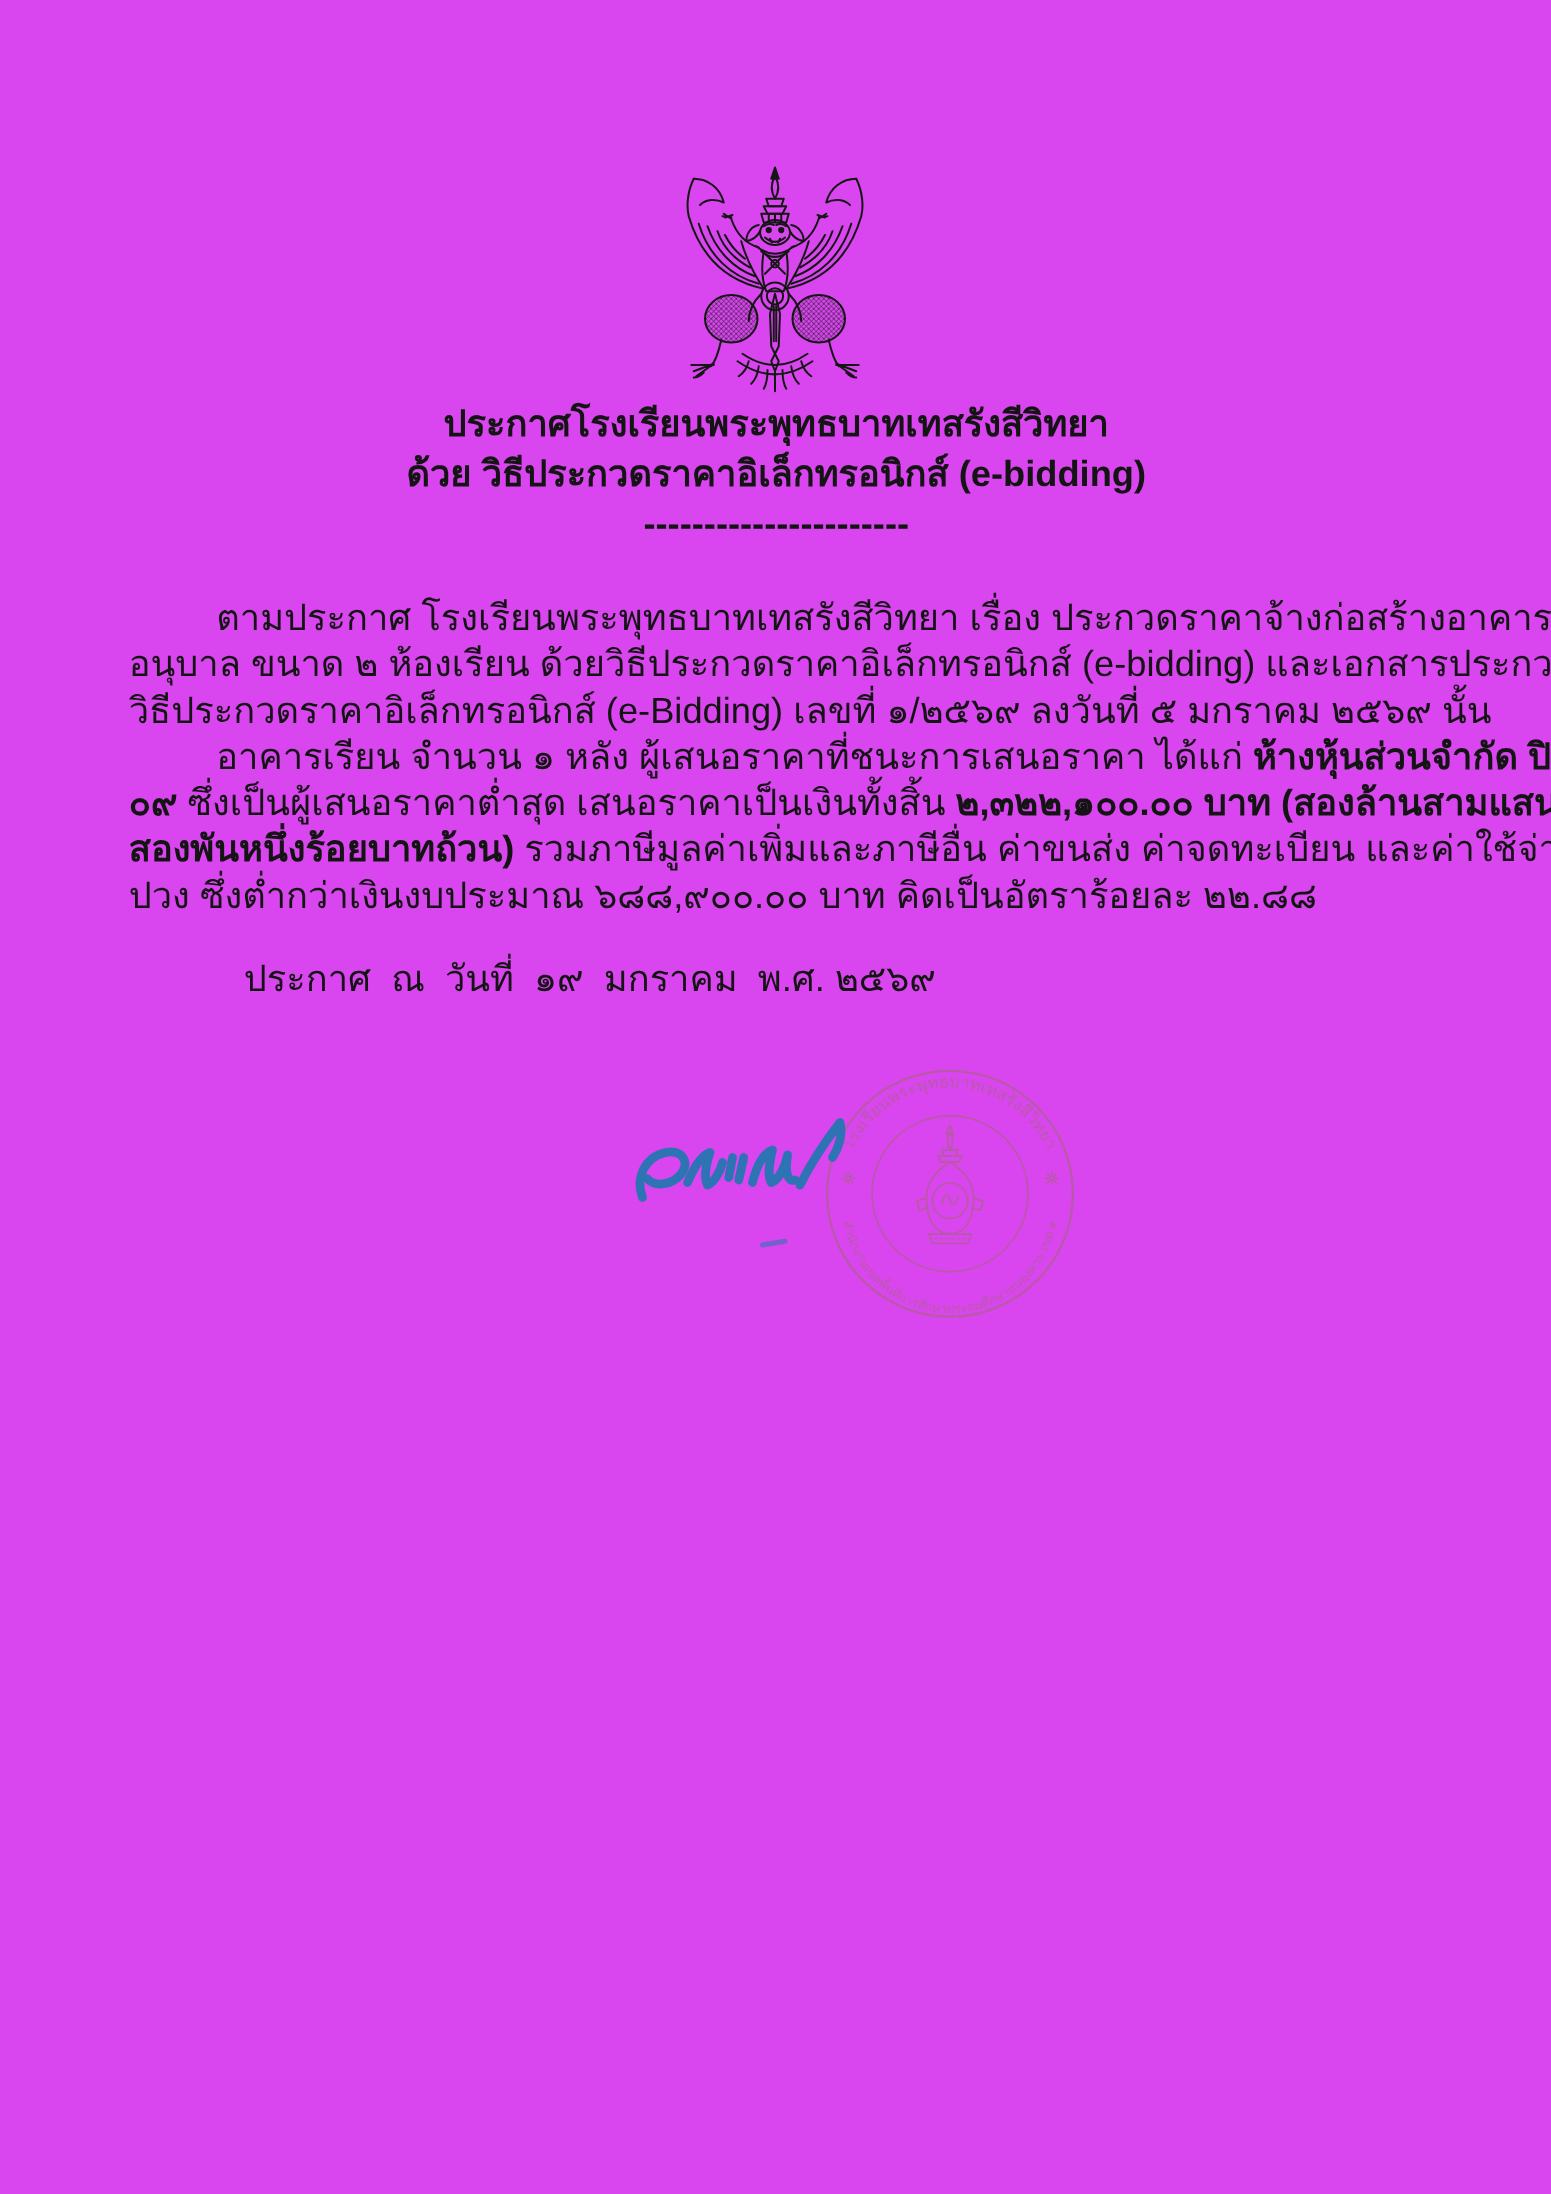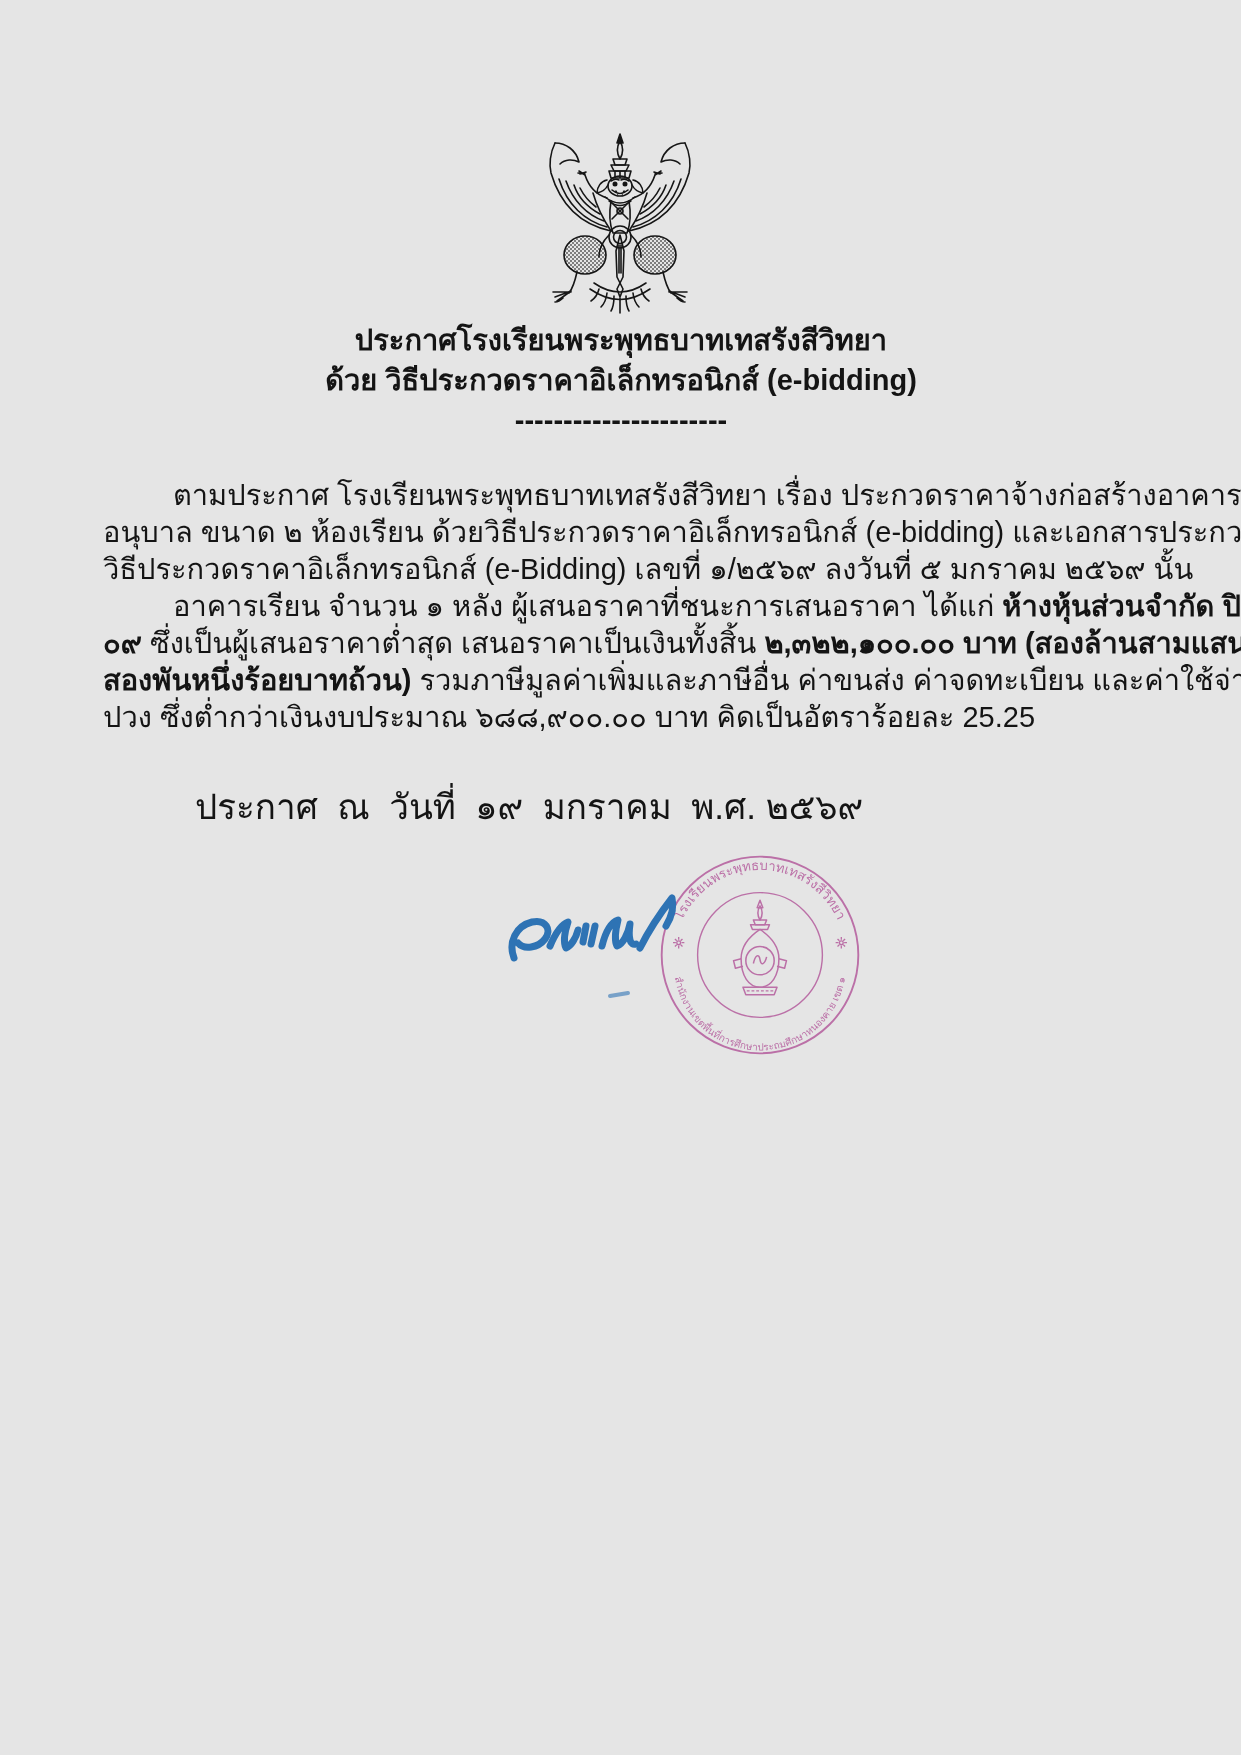--- a/index.html
+++ b/index.html
@@ -1,32 +1,32 @@
 <!DOCTYPE html>
 <html lang="th" style="--ink: #2e73b4; --seal: #b45c9d;"><head>
 <meta charset="utf-8">
 <style>
   html,body{margin:0;padding:0;background:#ffffff;}
   .page{
     position:relative;
     width:1241px;height:1755px;
-    background:#e5e5e5;
+    background:#d946ef;
     font-family:"Liberation Sans","DejaVu Sans",sans-serif;
     color:#141414;
     overflow:hidden;
   }
   .abs{position:absolute;}
   .center-col{left:24px;width:1194px;text-align:center;}
   .title-block{top:320px;font-size:29px;line-height:40px;font-weight:700;z-index:1;}
   .sep-line{letter-spacing:0px;font-weight:700;}
   .body-text{left:103px;top:477px;width:1045px;font-size:29px;line-height:37px;text-align:left;z-index:1;}
   .bline{white-space:nowrap;}
   .bline.indent{padding-left:70px;}
   .b{font-weight:700;}
-  .date-line{left:195px;top:779px;font-size:35px;white-space:pre;z-index:1;}
+  .date-line{left:195px;top:760px;font-size:29px;white-space:pre;z-index:1;}
   .name-line{top:1004px;font-size:29px;z-index:1;}
   .pos-line{top:1043px;font-size:29px;z-index:1;}
   .emblem{left:533px;top:131px;width:174px;height:186px;z-index:1;}
   .seal{left:656px;top:851px;width:208px;height:208px;z-index:2;opacity:0.85;}
   .signature{left:500px;top:882px;width:200px;height:120px;z-index:3;}
   svg{display:block;width:100%;height:100%;}
 </style>
 </head>
 <body>
 
@@ -105,21 +105,21 @@
     <div class="sep-line">----------------------</div>
   </div>
 
   <div class="abs body-text">
       <div class="bline indent"><span>ตามประกาศ โรงเรียนพระพุทธบาทเทสรังสีวิทยา เรื่อง ประกวดราคาจ้างก่อสร้างอาคาร เรียน</span></div>
       <div class="bline"><span>อนุบาล ขนาด ๒ ห้องเรียน ด้วยวิธีประกวดราคาอิเล็กทรอนิกส์ (e-bidding) และเอกสารประกวดราคา ด้วย</span></div>
       <div class="bline"><span>วิธีประกวดราคาอิเล็กทรอนิกส์ (e-Bidding) เลขที่ ๑/๒๕๖๙ ลงวันที่ ๕ มกราคม ๒๕๖๙ นั้น</span></div>
       <div class="bline indent"><span>อาคารเรียน จำนวน ๑ หลัง ผู้เสนอราคาที่ชนะการเสนอราคา ได้แก่ </span><span class="b">ห้างหุ้นส่วนจำกัด ปิติภัทร</span></div>
       <div class="bline"><span class="b">๐๙</span><span> ซึ่งเป็นผู้เสนอราคาต่ำสุด เสนอราคาเป็นเงินทั้งสิ้น </span><span class="b">๒,๓๒๒,๑๐๐.๐๐ บาท (สองล้านสามแสนสอง หมื่น</span></div>
       <div class="bline"><span class="b">สองพันหนึ่งร้อยบาทถ้วน)</span><span> รวมภาษีมูลค่าเพิ่มและภาษีอื่น ค่าขนส่ง ค่าจดทะเบียน และค่าใช้จ่ายอื่น ๆ ทั้ง</span></div>
-      <div class="bline"><span>ปวง ซึ่งต่ำกว่าเงินงบประมาณ ๖๘๘,๙๐๐.๐๐ บาท คิดเป็นอัตราร้อยละ 25.25</span></div>
+      <div class="bline"><span>ปวง ซึ่งต่ำกว่าเงินงบประมาณ ๖๘๘,๙๐๐.๐๐ บาท คิดเป็นอัตราร้อยละ ๒๒.๘๘</span></div>
     </div>
 
   <div class="abs date-line">ประกาศ  ณ  วันที่  ๑๙  มกราคม  พ.ศ. ๒๕๖๙</div>
 
   <div class="abs signature">
     <svg viewBox="0 0 200 120" aria-hidden="true">
       <g style="stroke:var(--ink,#2e73b4)" fill="none" stroke-width="7" stroke-linecap="round" stroke-linejoin="round">
         <path d="M14 76 C8 60 16 44 32 40 C46 37 52 48 45 57 C38 66 24 68 18 61"></path>
         <path d="M50 64 C56 50 62 42 68 40 C64 52 63 60 66 66 C71 64 76 56 78 48"></path>
         <path d="M83 60 L86 44 M91 62 L95 44"></path>

